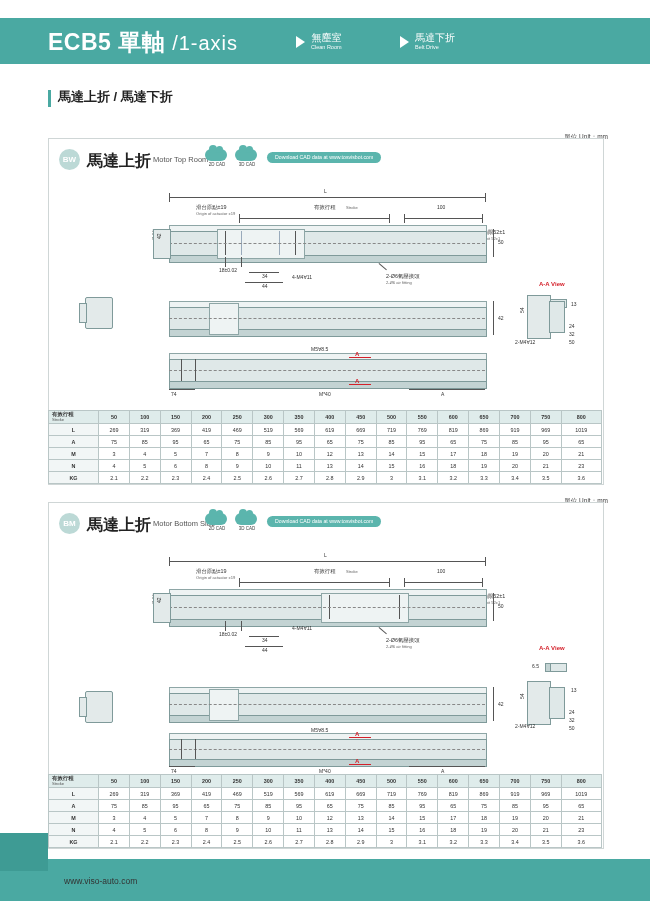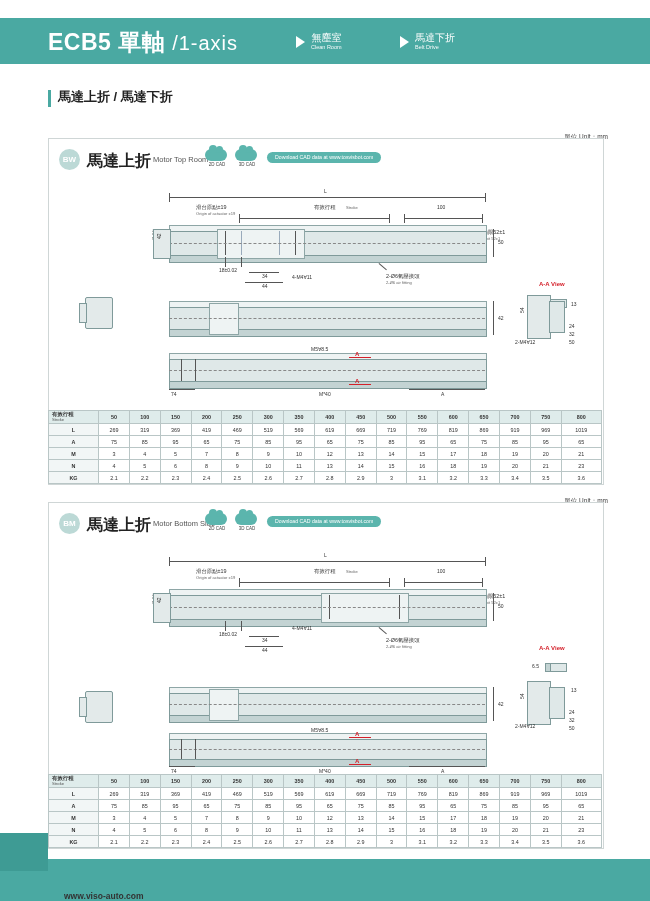--- a/index.html
+++ b/index.html
@@ -66,21 +66,21 @@
   .tbl-1{top:410px;}
   .tbl-2{top:774px;}
   .tbl td,.tbl th{border:0.5px solid #b9c6c6;text-align:center;height:11px;padding:0;color:#333;font-weight:normal;}
   .tbl .hdr-cell{background:#dfeceb;font-weight:bold;}
   .tbl .rowlbl{background:#f2f6f6;width:46px;font-weight:bold;text-align:center;}
   .tbl .hdr-left{background:#dfeceb;width:46px;text-align:left;padding-left:3px;font-weight:bold;line-height:6px;}
   .tbl .hdr-left .e{font-size:4.2px;font-weight:normal;color:#555;display:block;}
 
   
   .footer-bar{position:absolute;left:0;bottom:0;width:650px;height:42px;background:#4aa9a2;}
-  .footer-url{position:absolute;left:64px;bottom:0;font-size:8.5px;color:#333;font-weight:bold;}
+  .footer-url{position:absolute;left:64px;bottom:15px;font-size:8.5px;color:#333;font-weight:normal;}
   .pg-tab{position:absolute;left:0;bottom:30px;width:48px;height:38px;background:#3e9b94;}
 </style>
 </head>
 <body>
 
 <div class="header">
   <div class="hdr-inner">
     <div class="hdr-title">
       <span>ECB5</span>
       <span>單軸</span>

